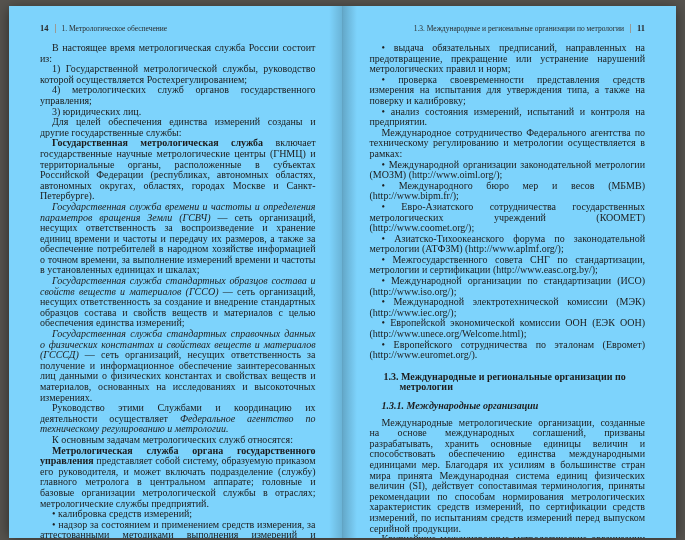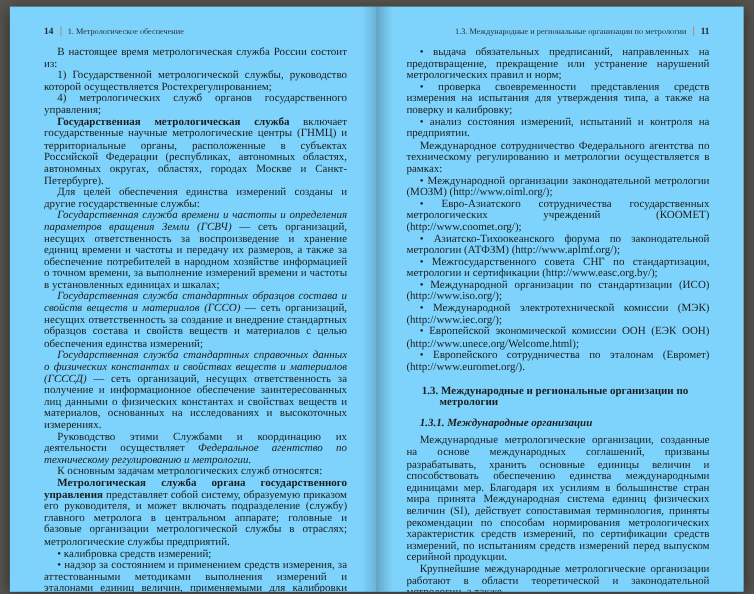--- a/index.html
+++ b/index.html
@@ -79,22 +79,23 @@
     <div class="page-inner">
       <div class="page-header">
         <span class="page-num">14</span>
         <span class="header-sep"></span>
         <span class="header-title">1. Метрологическое обеспечение</span>
       </div>
       <div class="page-body" id="left-body">
           <div class="blk p"><span>В настоящее время метрологическая служба России состоит из:</span></div>
           <div class="blk p"><span>1) Государственной метрологической службы, руководство которой осуществляется Ростехрегулированием;</span></div>
           <div class="blk p"><span>4) метрологических служб органов государственного управления;</span></div>
+          <div class="blk p"><span>3) юридических лиц.</span></div>
+          <div class="blk p"><span>Для целей обеспечения единства измерений созданы и другие государственные службы:</span></div>
           <div class="blk p"><span class="b">Государственная метрологическая служба </span><span>включает государственные научные метрологические центры (ГНМЦ) и территориальные органы, расположенные в субъектах Российской Федерации (республиках, автономных областях, автономных округах, областях, городах Москве и Санкт-Петербурге).</span></div>
-          <div class="blk p"><span>Для целей обеспечения единства измерений созданы и другие государственные службы:</span></div>
           <div class="blk p"><span class="i">Государственная служба времени и частоты и определения параметров вращения Земли (ГСВЧ)</span><span> — сеть организаций, несущих ответственность за воспроизведение и хранение единиц времени и частоты и передачу их размеров, а также за обеспечение потребителей в народном хозяйстве информацией о точном времени, за выполнение измерений времени и частоты в установленных единицах и шкалах;</span></div>
           <div class="blk p"><span class="i">Государственная служба стандартных образцов состава и свойств веществ и материалов (ГССО)</span><span> — сеть организаций, несущих ответственность за создание и внедрение стандартных образцов состава и свойств веществ и материалов с целью обеспечения единства измерений;</span></div>
           <div class="blk p"><span class="i">Государственная служба стандартных справочных данных о физических константах и свойствах веществ и материалов (ГСССД)</span><span> — сеть организаций, несущих ответственность за получение и информационное обеспечение заинтересованных лиц данными о физических константах и свойствах веществ и материалов, основанных на исследованиях и высокоточных измерениях.</span></div>
           <div class="blk p"><span>Руководство этими Службами и координацию их деятельности осуществляет </span><span class="i">Федеральное агентство по техническому регулированию и метрологии.</span></div>
           <div class="blk p"><span>К основным задачам метрологических служб относятся:</span></div>
           <div class="blk p"><span class="b">Метрологическая служба органа государственного управления </span><span>представляет собой систему, образуемую приказом его руководителя, и может включать подразделение (службу) главного метролога в центральном аппарате; головные и базовые организации метрологической службы в отраслях; метрологические службы предприятий.</span></div>
           <div class="blk bullet"><span>•&nbsp;</span><span>калибровка средств измерений;</span></div>
           <div class="blk bullet"><span>•&nbsp;</span><span>надзор за состоянием и применением средств измерения, за аттестованными методиками выполнения измерений и эталонами единиц величин, применяемыми для калибровки средств измерения, за соблюдением метрологических правил и норм и нормативных документов по обеспечению единства измерений;</span></div>
         </div>
     </div>
@@ -106,20 +107,21 @@
         <span class="header-title">1.3. Международные и региональные организации по метрологии</span>
         <span class="header-sep"></span>
         <span class="page-num">11</span>
       </div>
       <div class="page-body" id="right-body">
           <div class="blk bullet"><span>•&nbsp;</span><span>выдача обязательных предписаний, направленных на предотвращение, прекращение или устранение нарушений метрологических правил и норм;</span></div>
           <div class="blk bullet"><span>•&nbsp;</span><span>проверка своевременности представления средств измерения на испытания для утверждения типа, а также на поверку и калибровку;</span></div>
           <div class="blk bullet"><span>•&nbsp;</span><span>анализ состояния измерений, испытаний и контроля на предприятии.</span></div>
           <div class="blk p"><span>Международное сотрудничество Федерального агентства по техническому регулированию и метрологии осуществляется в рамках:</span></div>
           <div class="blk bullet"><span>•&nbsp;</span><span>Международной организации законодательной метрологии (МОЗМ) (http://www.oiml.org/);</span></div>
+          <div class="blk bullet"><span>•&nbsp;</span><span>Международного бюро мер и весов (МБМВ) (http://www.bipm.fr/);</span></div>
           <div class="blk bullet"><span>•&nbsp;</span><span>Евро-Азиатского сотрудничества государственных метрологических учреждений (КООМЕТ) (http://www.coomet.org/);</span></div>
           <div class="blk bullet"><span>•&nbsp;</span><span>Азиатско-Тихоокеанского форума по законодательной метрологии (АТФЗМ) (http://www.aplmf.org/);</span></div>
           <div class="blk bullet"><span>•&nbsp;</span><span>Межгосударственного совета СНГ по стандартизации, метрологии и сертификации (http://www.easc.org.by/);</span></div>
           <div class="blk bullet"><span>•&nbsp;</span><span>Международной организации по стандартизации (ИСО) (http://www.iso.org/);</span></div>
           <div class="blk bullet"><span>•&nbsp;</span><span>Международной электротехнической комиссии (МЭК) (http://www.iec.org/);</span></div>
           <div class="blk bullet"><span>•&nbsp;</span><span>Европейской экономической комиссии ООН (ЕЭК ООН) (http://www.unece.org/Welcome.html);</span></div>
           <div class="blk bullet"><span>•&nbsp;</span><span>Европейского сотрудничества по эталонам (Евромет) (http://www.euromet.org/).</span></div>
           <div class="blk h2"><span>1.3. Международные и региональные организации по метрологии</span></div>
           <div class="blk h3"><span>1.3.1. Международные организации</span></div>
           <div class="blk p"><span>Международные метрологические организации, созданные на основе международных соглашений, призваны разрабатывать, хранить основные единицы величин и способствовать обеспечению единства международными единицами мер. Благодаря их усилиям в большинстве стран мира принята Международная система единиц физических величин (SI), действует сопоставимая терминология, приняты рекомендации по способам нормирования метрологических характеристик средств измерений, по сертификации средств измерений, по испытаниям средств измерений перед выпуском серийной продукции.</span></div>

